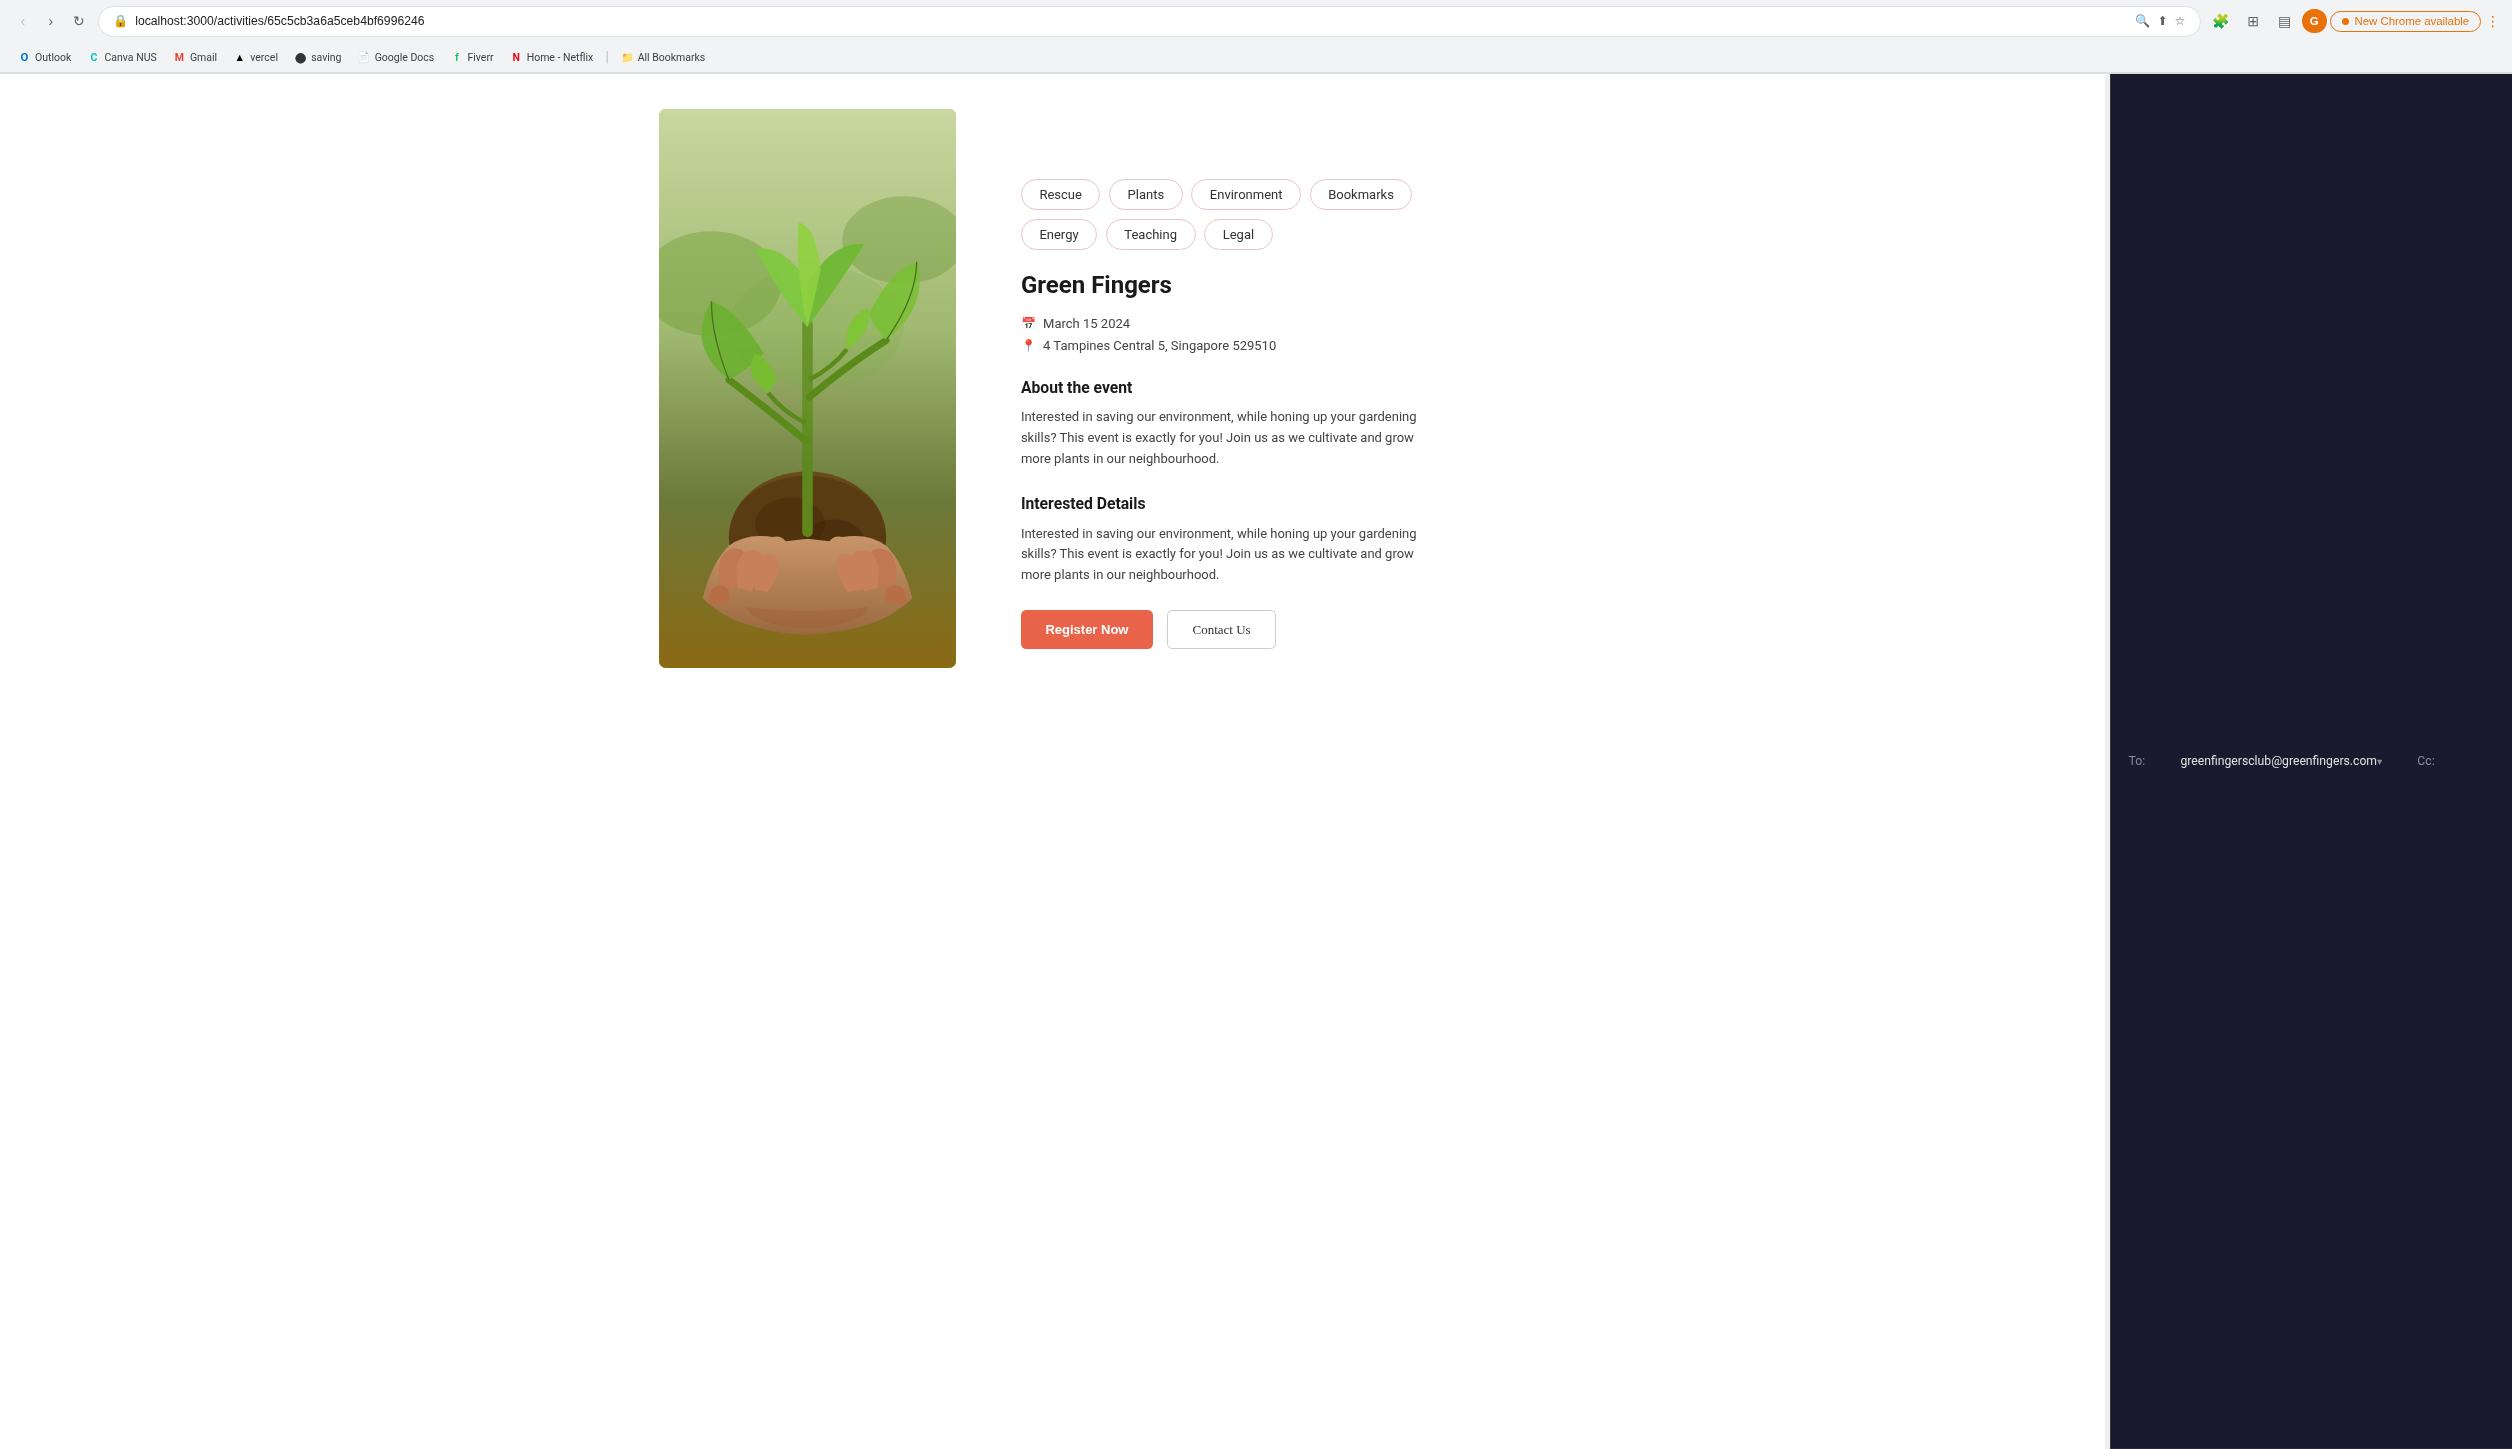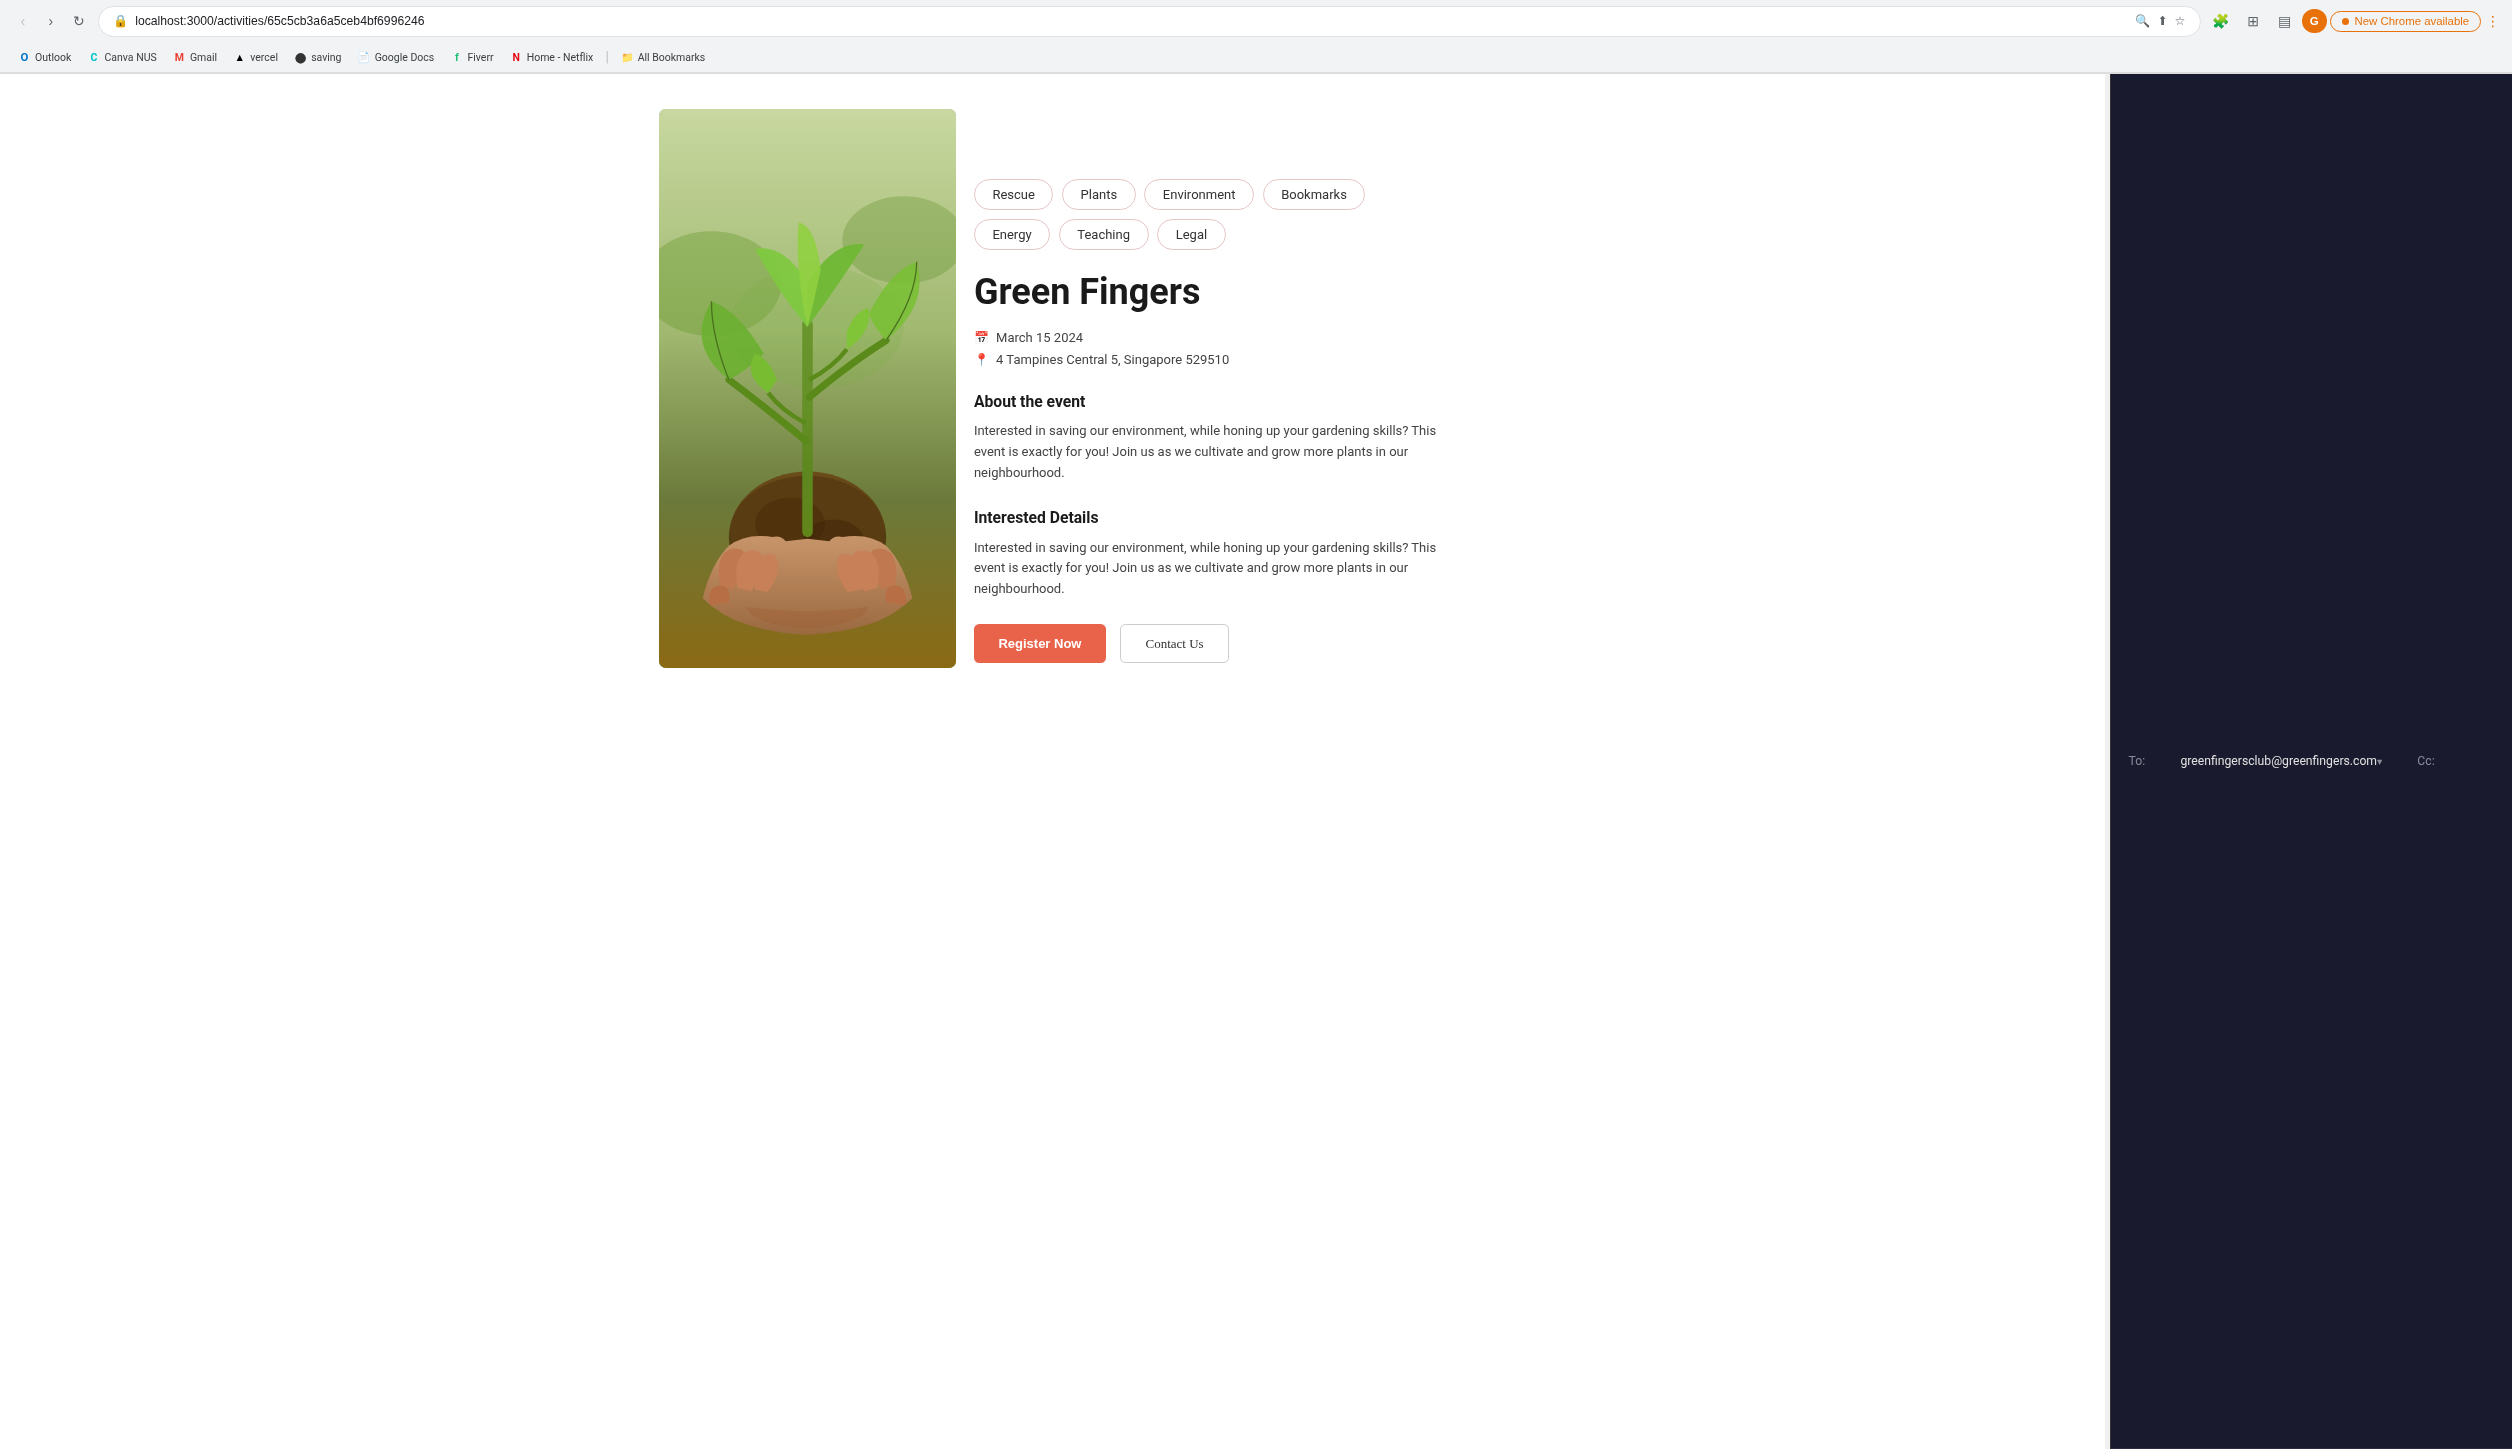--- a/index.html
+++ b/index.html
@@ -27,29 +27,29 @@
     .bookmark-separator { color: #bdc1c6; margin: 0 3.5px; }
     .bookmarks-folder { display: flex; align-items: center; gap: 3.5px; padding: 3.5px 7px; border-radius: 3.5px; cursor: pointer; font-size: 10.5px; color: #3c4043; }
 
     
     .main-layout { display: flex; flex: 1; overflow: hidden; }
 
     
     .browser-content { flex: 1; overflow-y: auto; background: #fff; padding: 35px 52px; }
 
     
-    .activity-container { display: flex; gap: 18px; max-width: 787px; margin: 0 auto; }
+    .activity-container { display: flex; gap: 65px; max-width: 787px; margin: 0 auto; }
     .activity-image { width: 297px; min-width: 297px; height: 559px; border-radius: 7px; overflow: hidden; background: #8fbc8f; }
     .plant-svg { width: 100%; height: 100%; }
 
     .activity-details { flex: 1; padding-top: 70px; }
     .tags { display: flex; flex-wrap: wrap; gap: 8.7px; margin-bottom: 21px; }
     .tag { padding: 7px 17.5px; border: 1.3px solid #e8c5c5; border-radius: 17.5px; font-size: 13px; color: #333; background: #fff; cursor: pointer; }
 
-    .event-title { font-size: 36px; font-weight: 700; color: #1a1a1a; margin-bottom: 17.5px; }
+    .event-title { font-size: 24px; font-weight: 700; color: #1a1a1a; margin-bottom: 17.5px; }
     .event-meta { display: flex; flex-direction: column; gap: 7px; margin-bottom: 24.5px; }
     .meta-item { display: flex; align-items: center; gap: 7px; font-size: 13px; color: #444; }
     .meta-icon { color: #666; font-size: 12.2px; }
 
     .section-title { font-size: 15.7px; font-weight: 700; color: #1a1a1a; margin-bottom: 10.5px; }
     .section-text { font-size: 13px; color: #444; line-height: 1.6; margin-bottom: 24.5px; }
 
     .action-buttons { display: flex; gap: 14px; margin-top: 14px; }
     .btn-register { background: #e8634a; color: white; border: none; padding: 10.5px 24.5px; border-radius: 5.2px; font-size: 13px; cursor: pointer; font-weight: 700; }
     .btn-contact { background: #fff; color: #333; border: 1.3px solid #ccc; padding: 10.5px 24.5px; border-radius: 5.2px; font-size: 13px; cursor: pointer; font-weight: 500; font-family: Liberation Serif, serif; }

